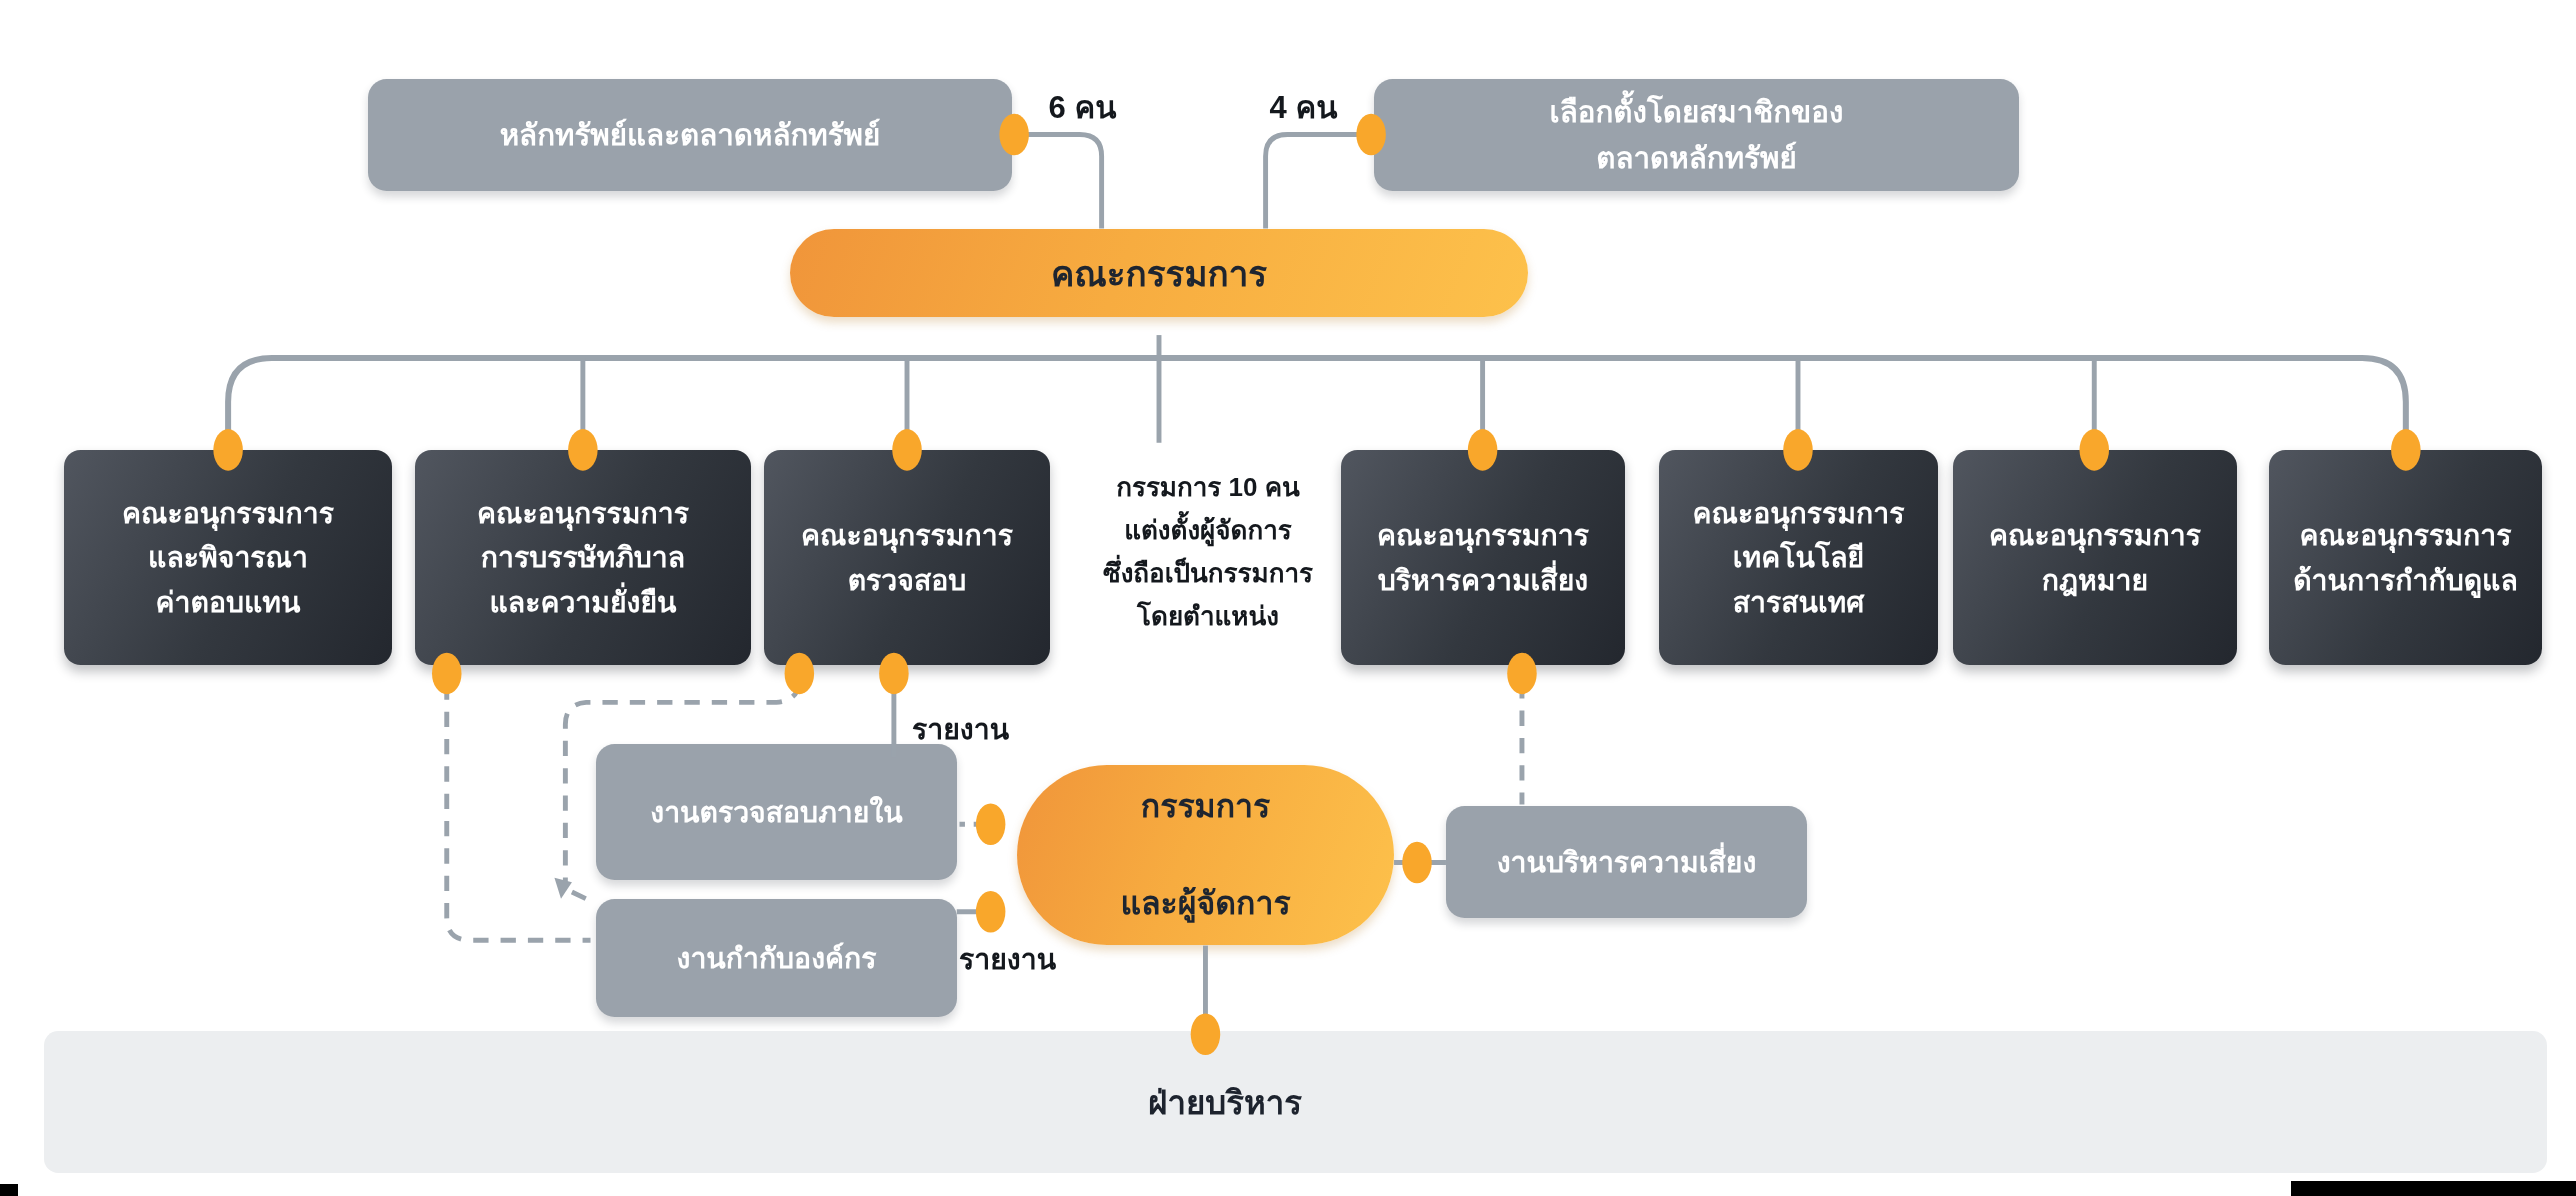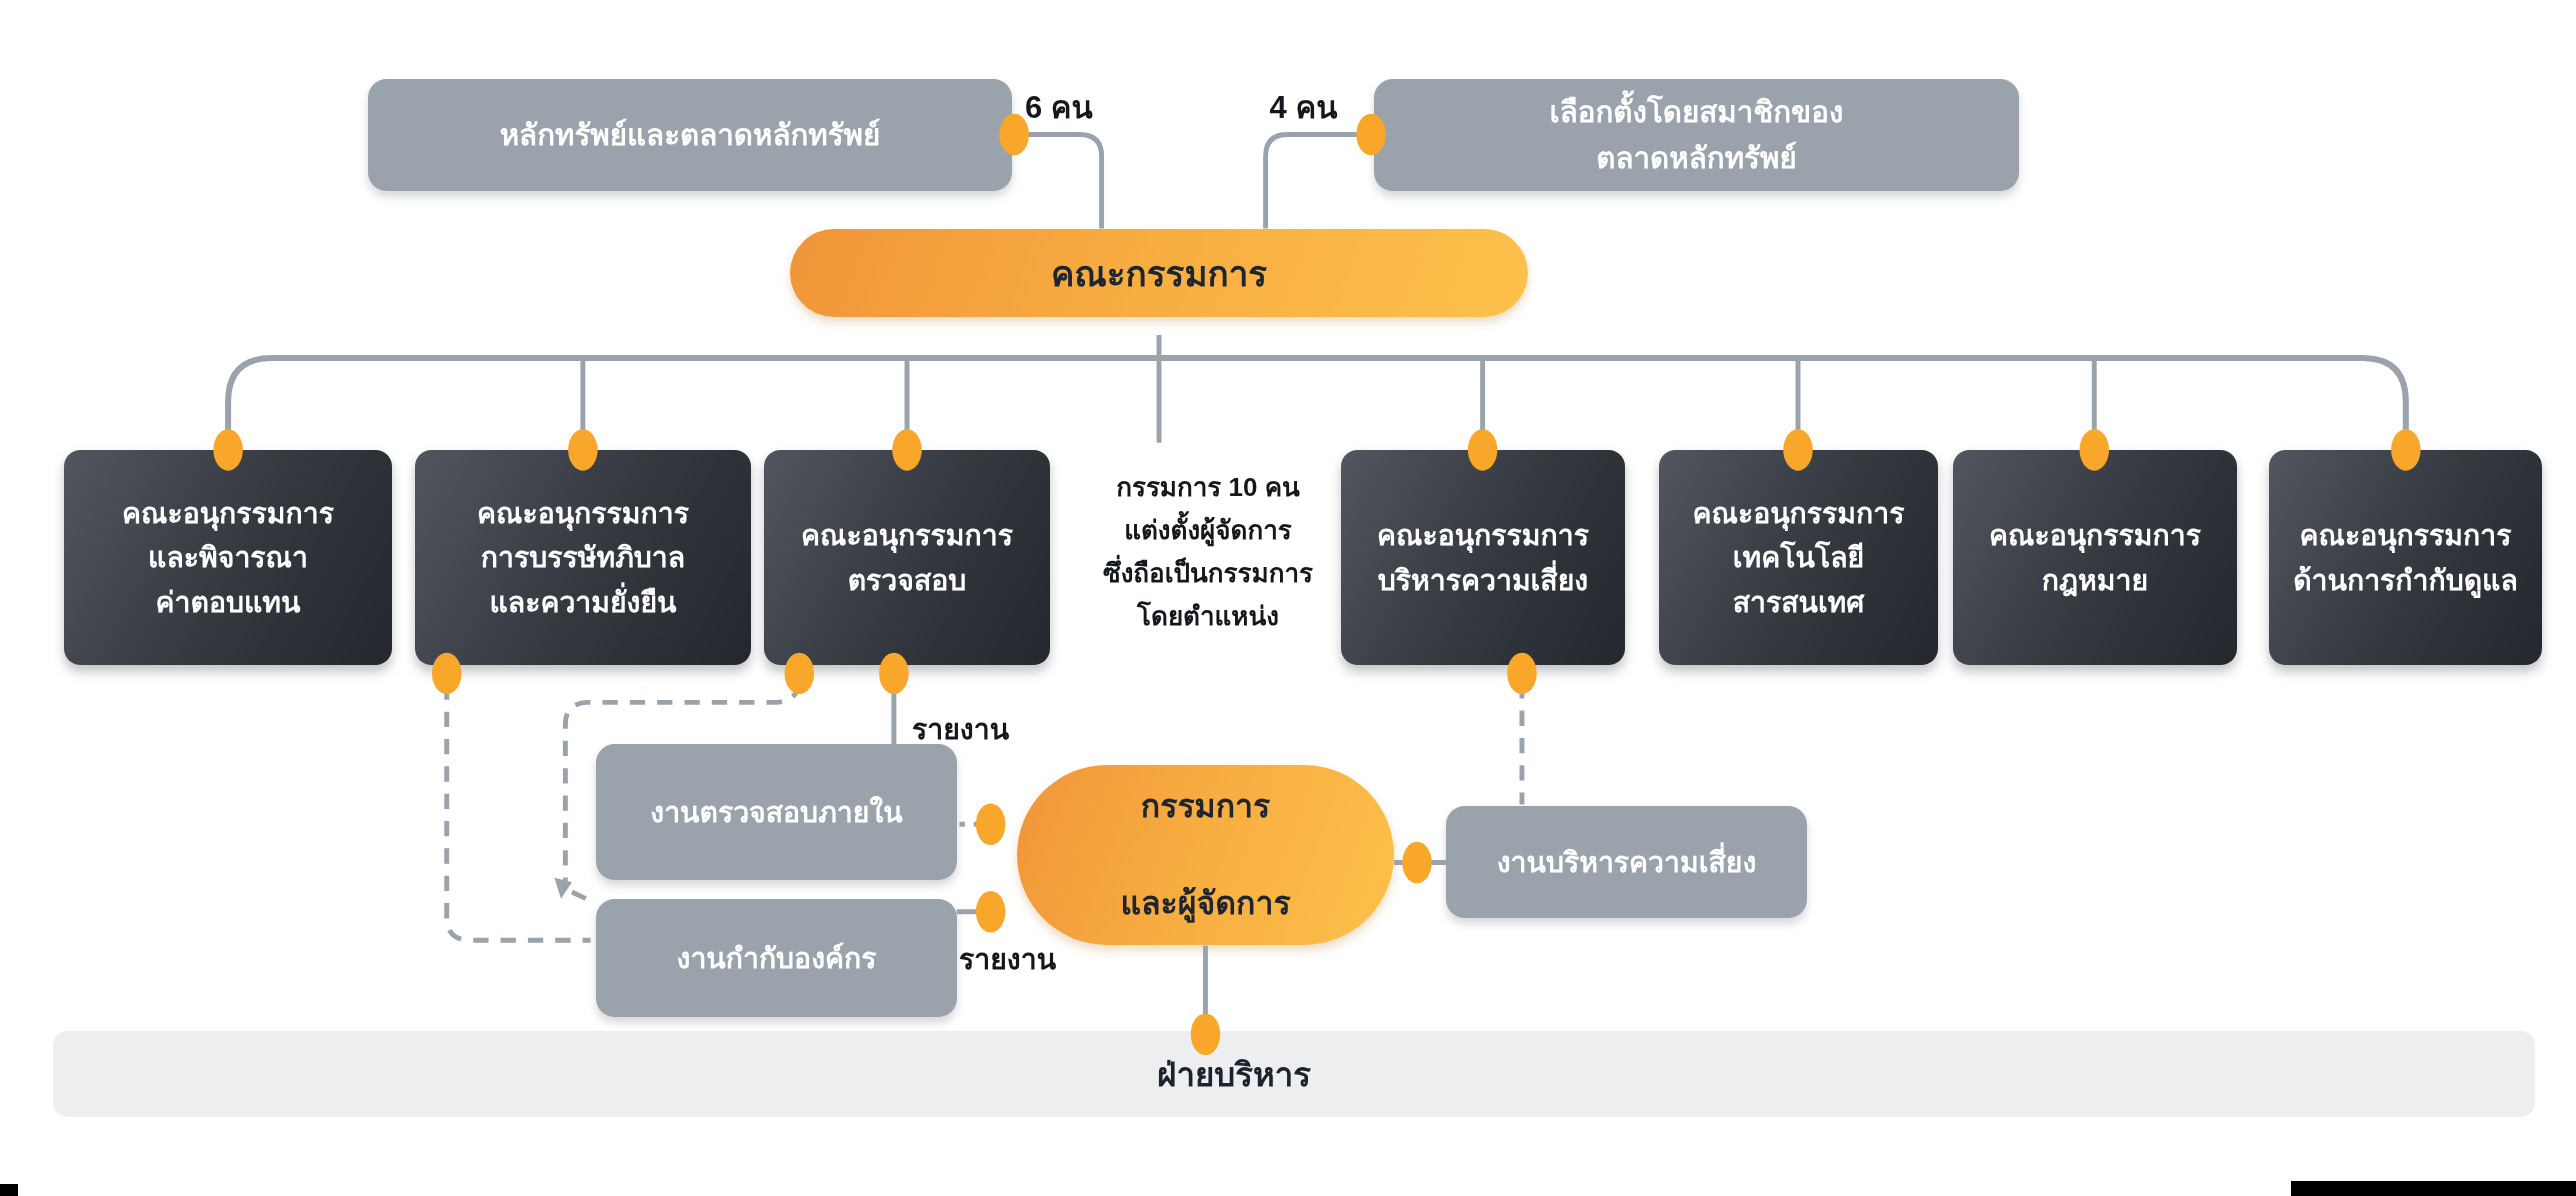--- a/index.html
+++ b/index.html
@@ -42,21 +42,21 @@
 <body>
 
 <div id="canvas">
 
   <div class="box-layer abs">
 
     <div class="box graybox" style="left:368px;top:79px;width:644px;height:112px;">
       <span>หลักทรัพย์และตลาดหลักทรัพย์</span>
     </div>
 
-    <div class="abs small-label" style="left:1025px;top:82px;width:115px;">6 คน</div>
+    <div class="abs small-label" style="left:1025px;top:82px;width:115px;text-align:center;">6 คน</div>
     <div class="abs small-label" style="left:1246px;top:82px;width:115px;text-align:center;">4 คน</div>
 
     <div class="box graybox" style="left:1374px;top:79px;width:645px;height:112px;">
       <span>เลือกตั้งโดยสมาชิกของ</span>
       <span>ตลาดหลักทรัพย์</span>
     </div>
 
     <div class="box pill" style="left:790px;top:229px;width:738px;height:88px;font-size:35px;">
       <span>คณะกรรมการ</span>
     </div>
@@ -114,21 +114,21 @@
       <span>กรรมการ</span>
       <span>และผู้จัดการ</span>
     </div>
 
     <div class="box graybox" style="left:1446px;top:806px;width:361px;height:112px;font-size:28.4px;">
       <span>งานบริหารความเสี่ยง</span>
     </div>
 
     <div class="abs report-label" style="left:959px;top:936px;">รายงาน</div>
 
-    <div class="abs execbar" style="left:53px;top:1031px;width:2482px;height:86px;">
+    <div class="abs execbar" style="left:44px;top:1031px;width:2482px;height:142px;padding-left:21px;">
       <span class="bar-text" style="left:1181px;">ฝ่ายบริหาร</span>
     </div>
 
     <div class="artifact" style="left:0;top:1184px;width:17.5px;height:12px;"></div>
     <div class="artifact" style="left:2291px;top:1181px;width:285px;height:15.3px;"></div>
   </div>
 
   <svg class="line-layer" width="2576" height="1196" viewBox="0 0 4712 2188">
     <g fill="none" stroke="#9AA3AC" stroke-width="9">
 

